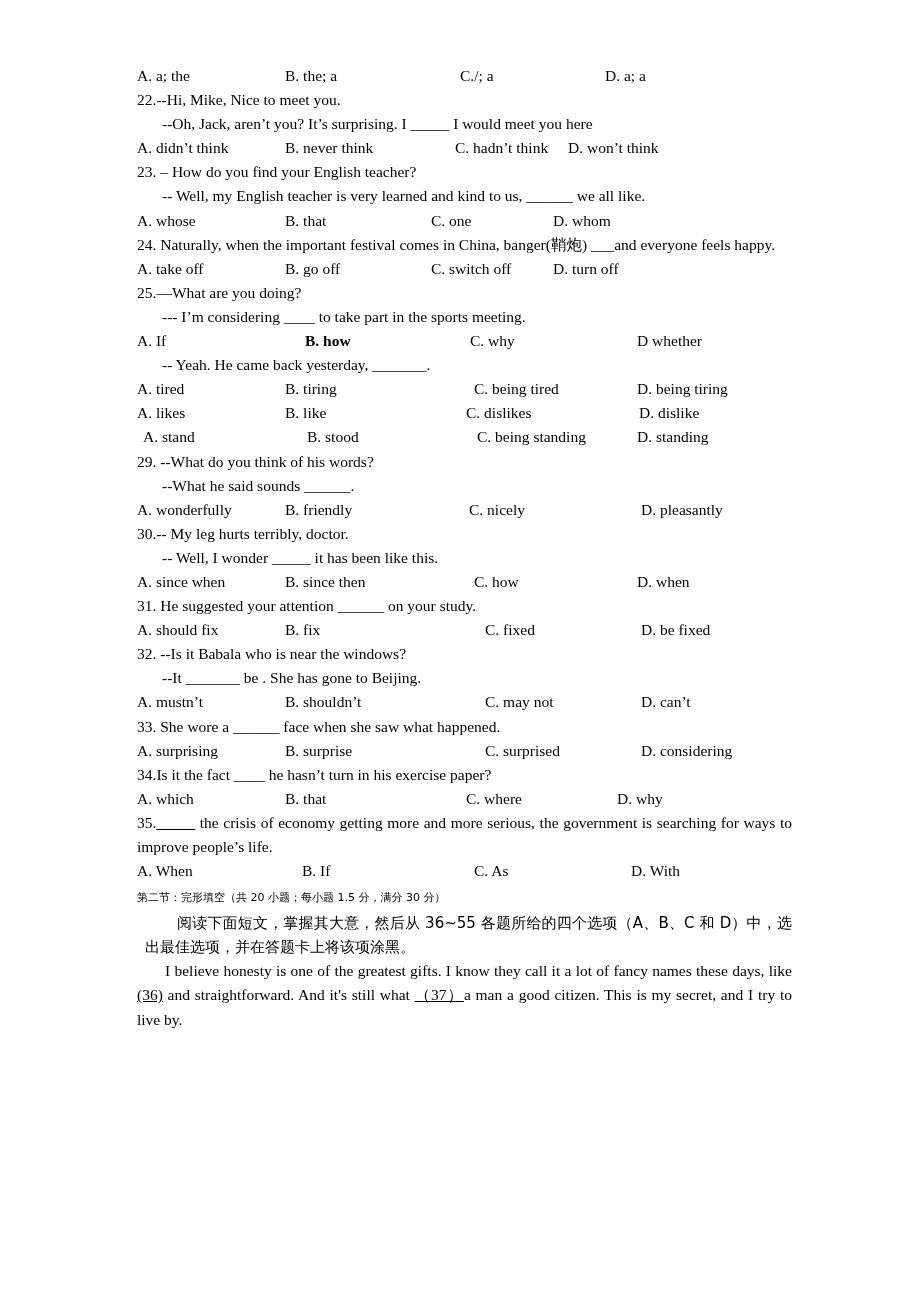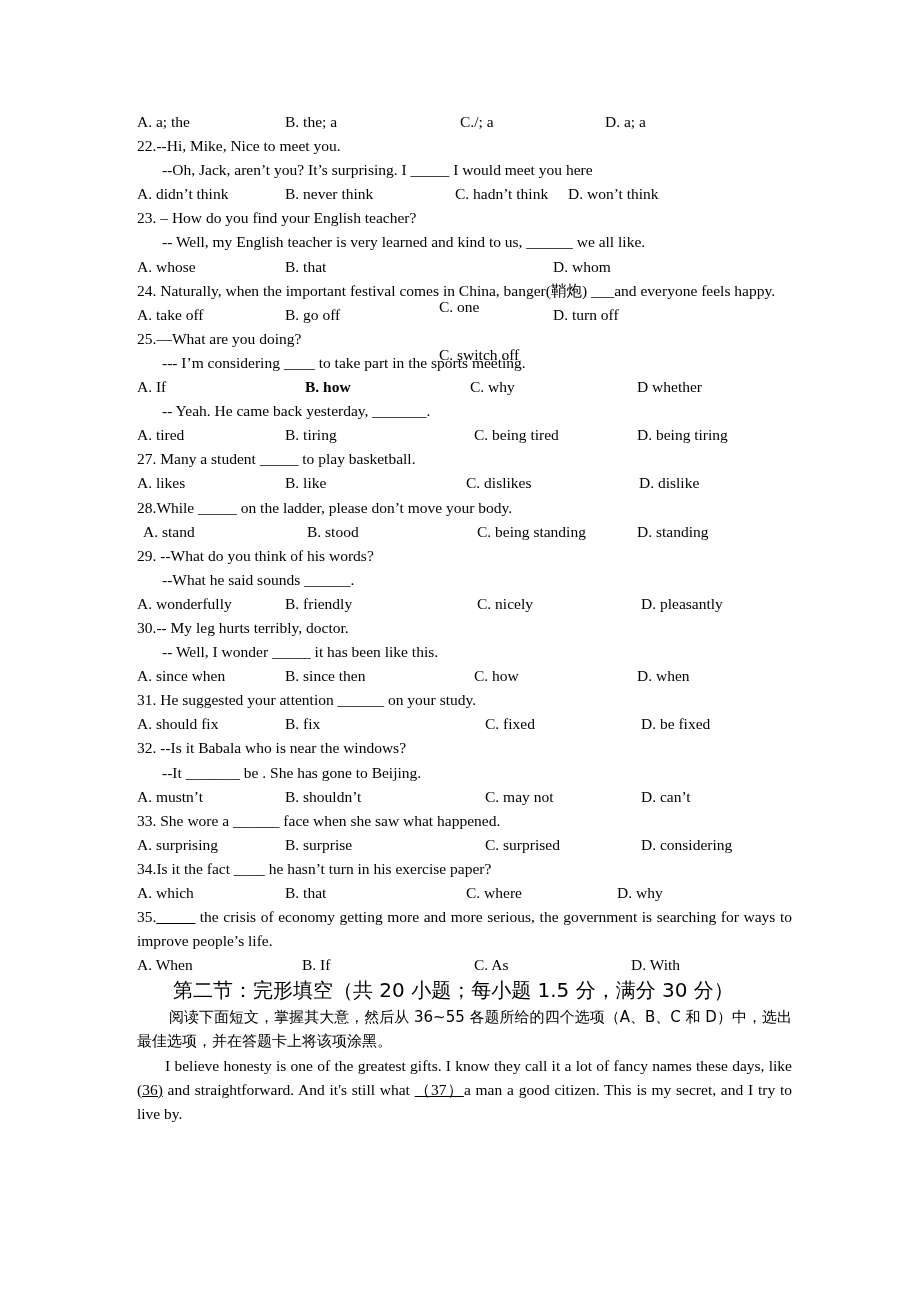--- a/index.html
+++ b/index.html
@@ -14,42 +14,42 @@
     font-family: "Liberation Serif", "DejaVu Serif", serif;
     color: #000000;
     font-size: 15.5px;
     -webkit-font-smoothing: antialiased;
   }
   .page {
     position: relative;
     width: 920px;
     height: 1302px;
     box-sizing: border-box;
-    padding: 110px 128px 0 137px;
+    padding: 64px 128px 0 137px;
   }
   .sheet {
     width: 655px;
   }
 
   
   .line {
     line-height: 24.1px;
     white-space: nowrap;
   }
   .para {
     line-height: 24.1px;
     text-align: justify;
     text-justify: inter-word;
     white-space: normal;
   }
   .para.cn {
     text-align: justify;
   }
   .ind2 { padding-left: 25px; }
-  .indent-cn { text-indent: 32px; }
+  .indent-cn { text-indent: 32px; margin-left: 8px; }
   .indent-en { text-indent: 28px; }
 
   
   .opts {
     position: relative;
     line-height: 24.1px;
     height: 24.1px;
     white-space: nowrap;
   }
   .opts > span {
@@ -63,21 +63,21 @@
   .cols-a .o2 { left: 323px; }
   .cols-a .o3 { left: 468px; }
 
   .cols-b .o0 { left: 0px;   }
   .cols-b .o1 { left: 148px; }
   .cols-b .o2 { left: 318px; }
   .cols-b .o3 { left: 431px; }
 
   .cols-c .o0 { left: 0px;   }
   .cols-c .o1 { left: 148px; }
-  .cols-c .o2 { left: 302px; margin-top: 40px; }
+  .cols-c .o2 { left: 294px; }
   .cols-c .o3 { left: 416px; }
 
   .cols-d .o0 { left: 0px;   }
   .cols-d .o1 { left: 168px; font-weight: bold; }
   .cols-d .o2 { left: 333px; }
   .cols-d .o3 { left: 500px; }
 
   .cols-e { }
   .cols-e .o0 { left: 0px;   }
   .cols-e .o1 { left: 165px; }
@@ -89,21 +89,21 @@
   .cols-f .o2 { left: 337px; }
   .cols-f .o3 { left: 500px; }
 
   .cols-g .o0 { left: 6px;   }
   .cols-g .o1 { left: 170px; }
   .cols-g .o2 { left: 340px; }
   .cols-g .o3 { left: 500px; }
 
   .cols-h .o0 { left: 0px;   }
   .cols-h .o1 { left: 148px; }
-  .cols-h .o2 { left: 340px; text-align: center; }
+  .cols-h .o2 { left: 332px; text-align: center; }
   .cols-h .o3 { left: 504px; }
 
   .cols-i .o0 { left: 0px;   }
   .cols-i .o1 { left: 148px; }
   .cols-i .o2 { left: 329px; }
   .cols-i .o3 { left: 502px; }
 
   .cols-j .o0 { left: 0px;   }
   .cols-j .o1 { left: 148px; }
   .cols-j .o2 { left: 329px; }
@@ -118,21 +118,21 @@
     text-decoration: underline;
   }
   .cnfont {
     font-family: "DejaVu Sans", "Liberation Sans", sans-serif;
     font-size: 15px;
   }
   .sec-head {
     line-height: 26px;
     white-space: nowrap;
   }
-  .sec-head .cnfont { font-size: 20px; margin-left: 36px; }
+  .sec-head .cnfont { font-size: 11px; }
 </style>
 </head>
 <body>
 
 <div class="page">
   <div class="sheet">
 
     <div class="opts cols-a">
       <span class="o0">A. a; the</span>
       <span class="o1">B. the; a</span>
@@ -176,29 +176,27 @@
     </div>
 
     <div class="line ind2">-- Yeah. He came back yesterday, _______.</div>
     <div class="opts cols-f">
       <span class="o0">A. tired</span>
       <span class="o1">B. tiring</span>
       <span class="o2">C. being tired</span>
       <span class="o3">D. being tiring</span>
     </div>
 
-    <div class="line">27. Many a student _____ to play basketball.</div>
     <div class="opts cols-i">
       <span class="o0">A. likes</span>
       <span class="o1">B. like</span>
       <span class="o2">C. dislikes</span>
       <span class="o3">D. dislike</span>
     </div>
 
-    <div class="line">28.While _____ on the ladder, please don’t move your body.</div>
     <div class="opts cols-g">
       <span class="o0">A. stand</span>
       <span class="o1">B. stood</span>
       <span class="o2">C. being standing</span>
       <span class="o3">D. standing</span>
     </div>
 
     <div class="line">29. --What do you think of his words?</div>
     <div class="line ind2">--What he said sounds ______.</div>
     <div class="opts cols-h">

